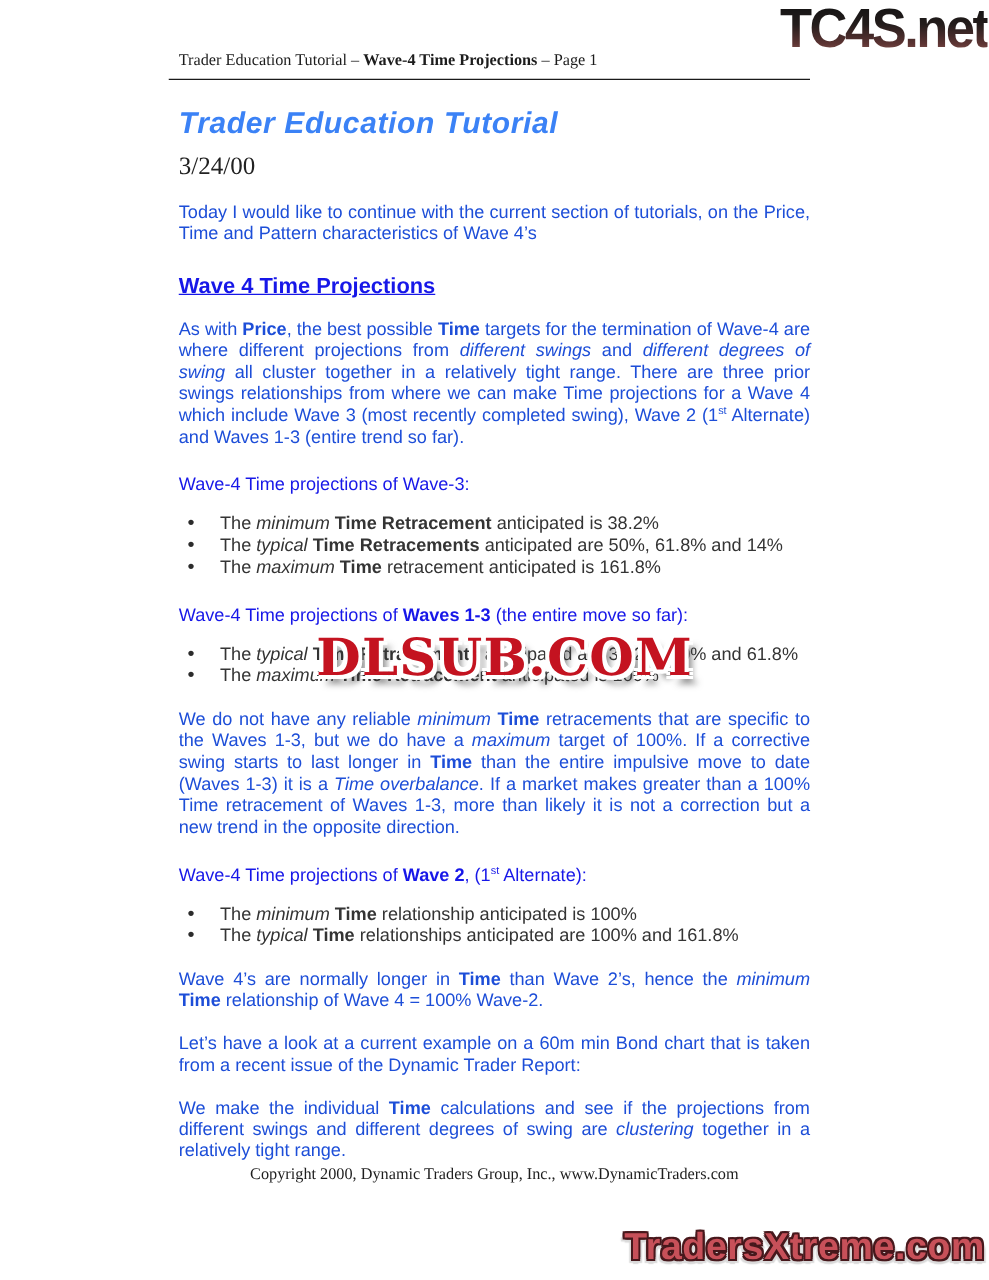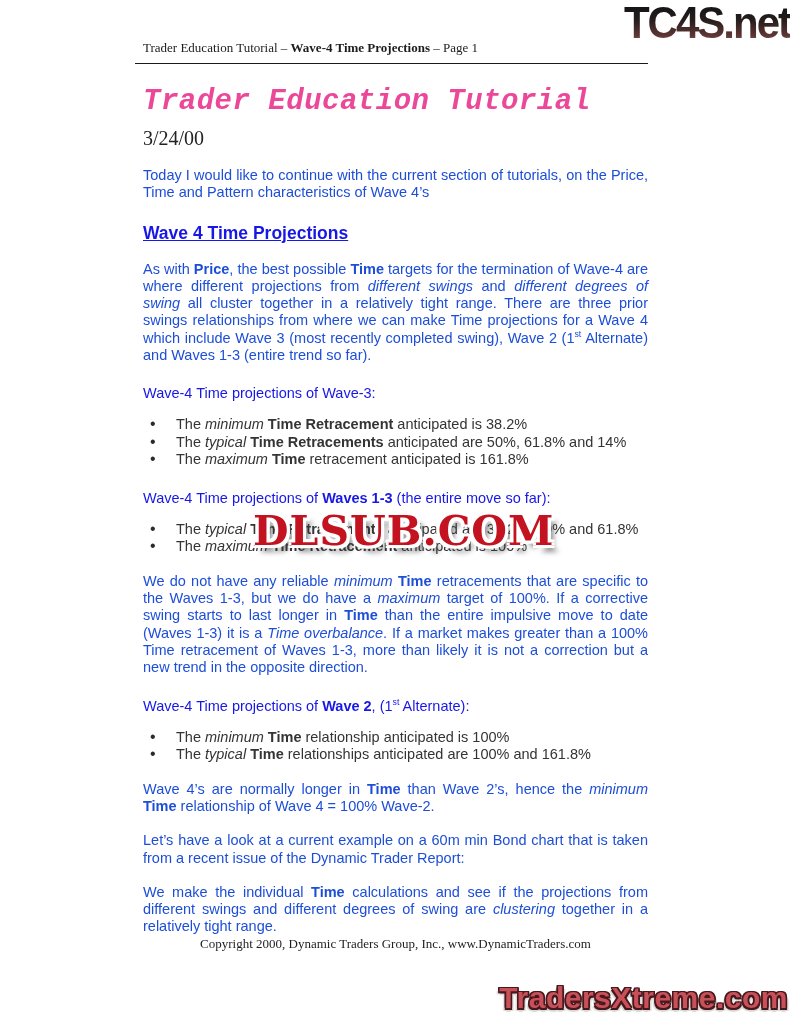--- a/index.html
+++ b/index.html
@@ -17,22 +17,22 @@
   
   .doc-header{
     margin-top:40px;text-align:left;
     font-family:"Liberation Serif", serif;font-size:13px;color:#1c1c1c;
   }
   .rule{border:none;border-top:1.6px solid #1a1a1a;margin:7px 0 0 -8px;width:513px;}
 
   
   .doc-title{
     margin-top:21px;
-    font-family:Liberation Mono, monospace;font-style:italic;font-weight:700;
-    font-size:29px;color:#ec4899;letter-spacing:0.5px;
+    font-family:Liberation Sans, sans-serif;font-style:italic;font-weight:700;
+    font-size:24px;color:#3b82f6;letter-spacing:0.5px;
   }
   .doc-date{
     margin-top:9px;font-family:"Liberation Serif", serif;font-size:20px;color:#222222;
   }
 
   
   .para{
     margin:17px 0 0 0;font-size:14.5px;line-height:17.3px;color:#1d4ed8;
     text-align:justify;
   }

